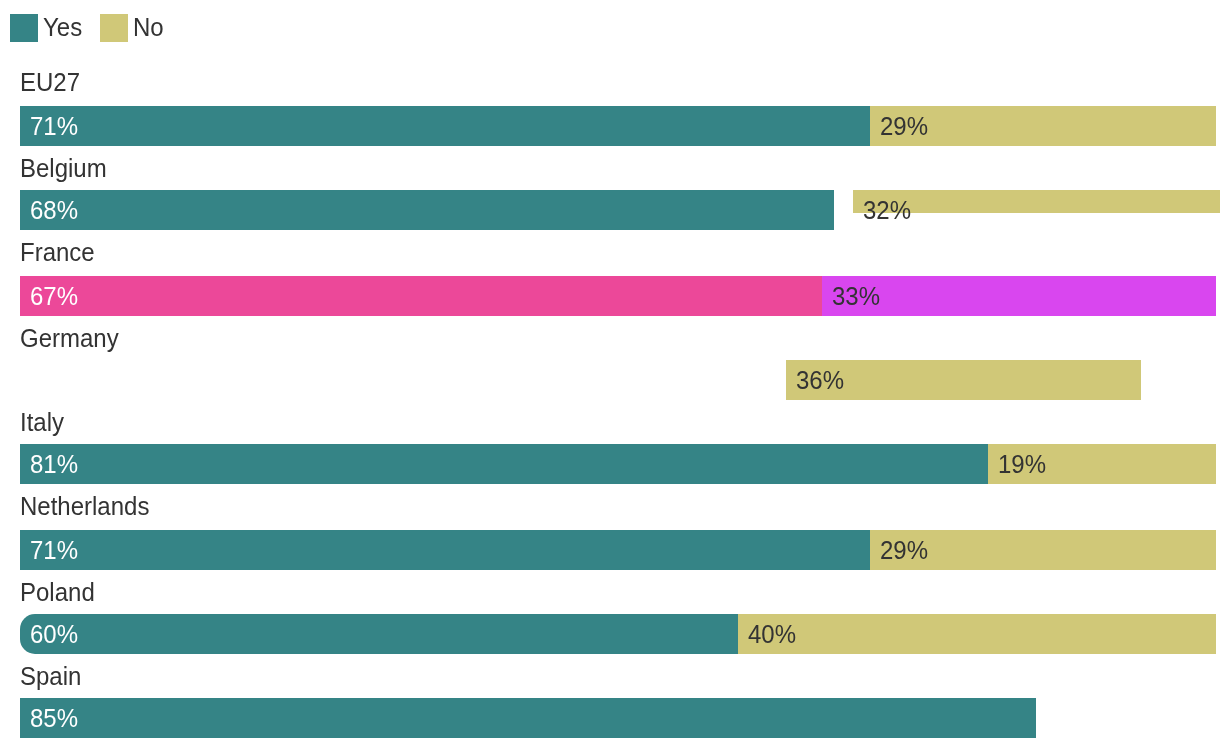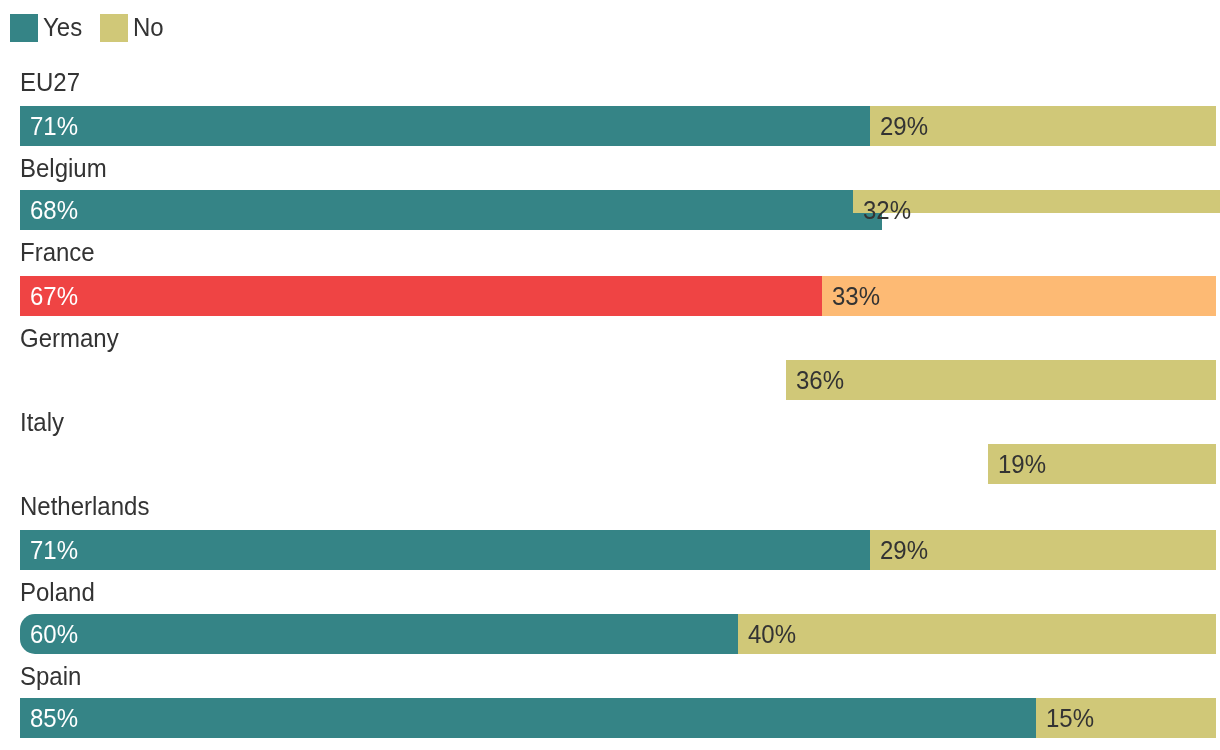--- a/index.html
+++ b/index.html
@@ -130,50 +130,53 @@
           <span class="seg-label lbl-yes" style="left: 10px; top: 8.4px; color: rgb(255, 255, 255);">71%</span>
         </div>
         <div class="seg seg-no" style="left: 850px; width: 346px; height: 40px; background: rgb(208, 200, 120);">
           <span class="seg-label lbl-no" style="left: 10px; top: 8.4px; color: rgb(51, 51, 51);">29%</span>
         </div>
       </div>
     </div>
     <div class="row">
       <div class="row-label" style="left: 12px; top: 156.4px;">Belgium</div>
       <div class="bar" style="left: 12px; top: 190px; width: 1196px; height: 40px;">
-        <div class="seg seg-yes" style="left: 0px; width: 814px; height: 40px; background: rgb(53, 132, 134); padding-left: 48px;">
+        <div class="seg seg-yes" style="left: 0px; width: 814px; height: 40px; background: rgb(53, 132, 134);">
           <span class="seg-label lbl-yes" style="left: 10px; top: 8.4px; color: rgb(255, 255, 255);">68%</span>
         </div>
         <div class="seg seg-no" style="left: 814px; width: 382px; height: 23px; background: rgb(208, 200, 120); margin-left: 19px;">
           <span class="seg-label lbl-no" style="left: 10px; top: 8.4px; color: rgb(51, 51, 51);">32%</span>
         </div>
       </div>
     </div>
     <div class="row">
       <div class="row-label" style="left: 12px; top: 240.4px;">France</div>
       <div class="bar" style="left: 12px; top: 276px; width: 1196px; height: 40px;">
-        <div class="seg seg-yes" style="left: 0px; width: 802px; height: 40px; background: #ef4444;">
+        <div class="seg seg-yes" style="left: 0px; width: 802px; height: 40px; background: #ec4899;">
           <span class="seg-label lbl-yes" style="left: 10px; top: 8.4px; color: rgb(255, 255, 255);">67%</span>
         </div>
-        <div class="seg seg-no" style="left: 802px; width: 394px; height: 40px; background: #fdba74;">
+        <div class="seg seg-no" style="left: 802px; width: 394px; height: 40px; background: #d946ef;">
           <span class="seg-label lbl-no" style="left: 10px; top: 8.4px; color: rgb(51, 51, 51);">33%</span>
         </div>
       </div>
     </div>
     <div class="row">
       <div class="row-label" style="left: 12px; top: 326.4px;">Germany</div>
       <div class="bar" style="left: 12px; top: 360px; width: 1196px; height: 40px;">
-        <div class="seg seg-no" style="left: 766px; width: 430px; height: 40px; background: rgb(208, 200, 120);">
+        <div class="seg seg-no" style="left: 766px; width: 355px; height: 40px; background: rgb(208, 200, 120);">
           <span class="seg-label lbl-no" style="left: 10px; top: 8.4px; color: rgb(51, 51, 51);">36%</span>
         </div>
       </div>
     </div>
     <div class="row">
       <div class="row-label" style="left: 12px; top: 410.4px;">Italy</div>
       <div class="bar" style="left: 12px; top: 444px; width: 1196px; height: 40px;">
+        <div class="seg seg-yes" style="left: 0px; width: 968px; height: 40px; background: rgb(53, 132, 134);">
+          <span class="seg-label lbl-yes" style="left: 10px; top: 8.4px; color: rgb(255, 255, 255);">81%</span>
+        </div>
         <div class="seg seg-no" style="left: 968px; width: 228px; height: 40px; background: rgb(208, 200, 120);">
           <span class="seg-label lbl-no" style="left: 10px; top: 8.4px; color: rgb(51, 51, 51);">19%</span>
         </div>
       </div>
     </div>
     <div class="row">
       <div class="row-label" style="left: 12px; top: 494.4px;">Netherlands</div>
       <div class="bar" style="left: 12px; top: 530px; width: 1196px; height: 40px;">
         <div class="seg seg-yes" style="left: 0px; width: 850px; height: 40px; background: rgb(53, 132, 134);">
           <span class="seg-label lbl-yes" style="left: 10px; top: 8.4px; color: rgb(255, 255, 255);">71%</span>
@@ -193,20 +196,17 @@
           <span class="seg-label lbl-no" style="left: 10px; top: 8.4px; color: rgb(51, 51, 51);">40%</span>
         </div>
       </div>
     </div>
     <div class="row">
       <div class="row-label" style="left: 12px; top: 664.4px;">Spain</div>
       <div class="bar" style="left: 12px; top: 698px; width: 1196px; height: 40px;">
         <div class="seg seg-yes" style="left: 0px; width: 1016px; height: 40px; background: rgb(53, 132, 134);">
           <span class="seg-label lbl-yes" style="left: 10px; top: 8.4px; color: rgb(255, 255, 255);">85%</span>
         </div>
-        <div class="seg seg-no" style="left: 1016px; width: 180px; height: 40px; background: rgb(208, 200, 120);">
-          <span class="seg-label lbl-no" style="left: 10px; top: 8.4px; color: rgb(51, 51, 51);">15%</span>
-        </div>
       </div>
     </div>
   </div>
 
 </div>
 
 </body></html>

